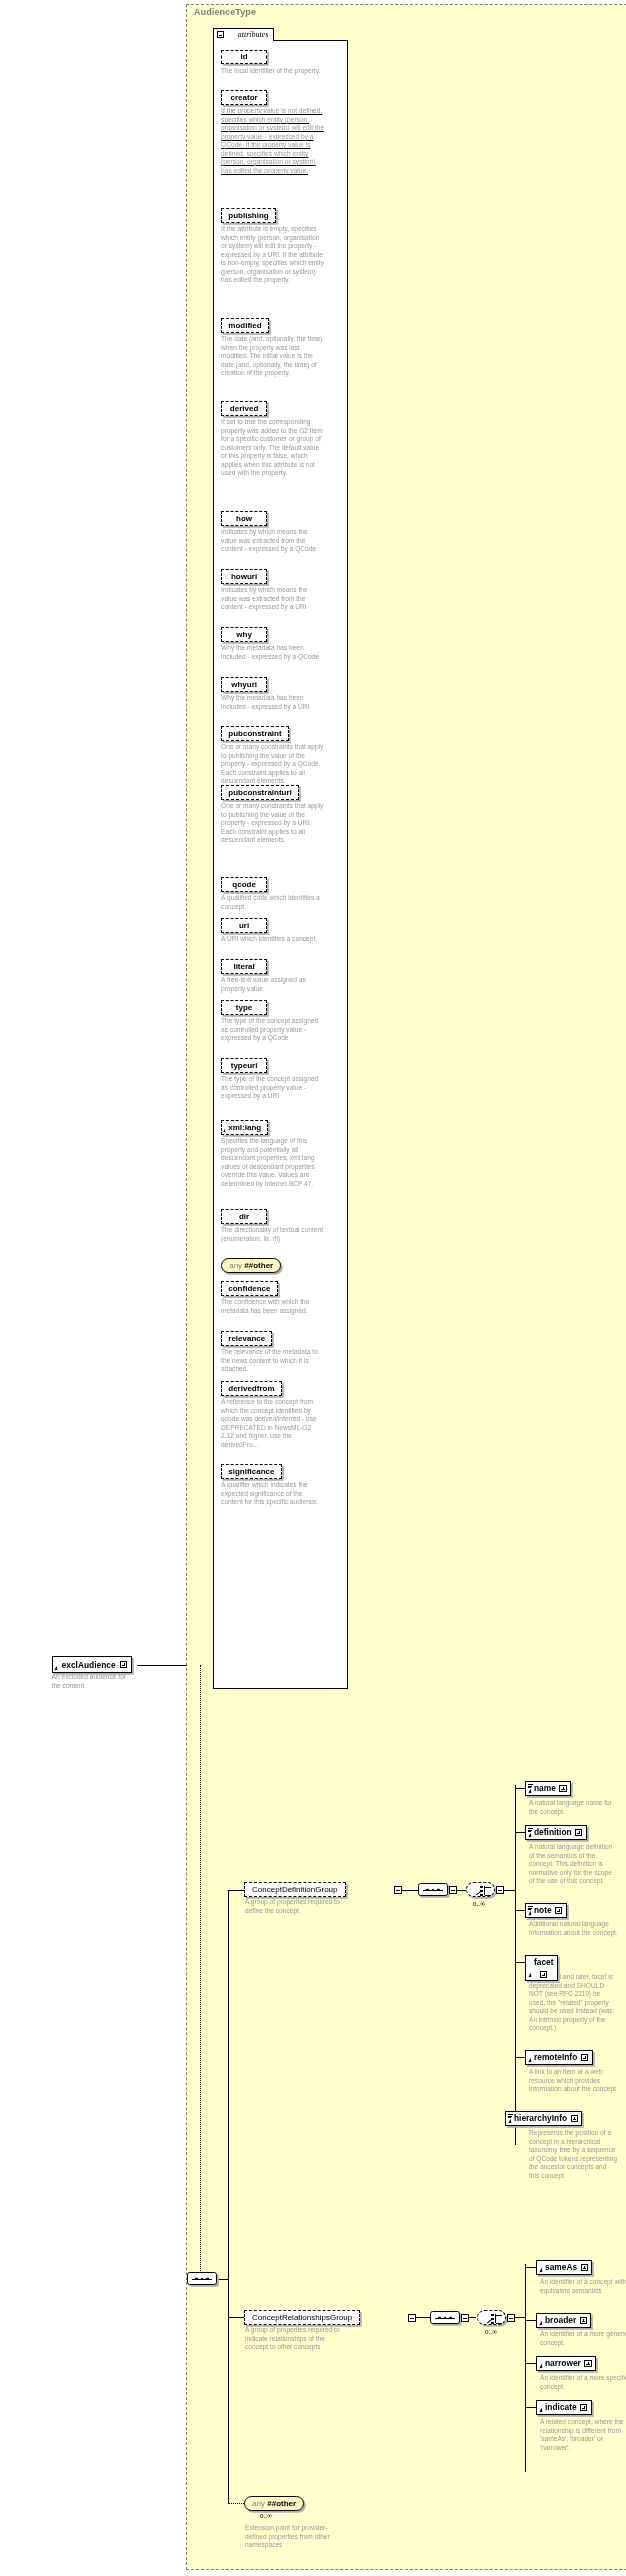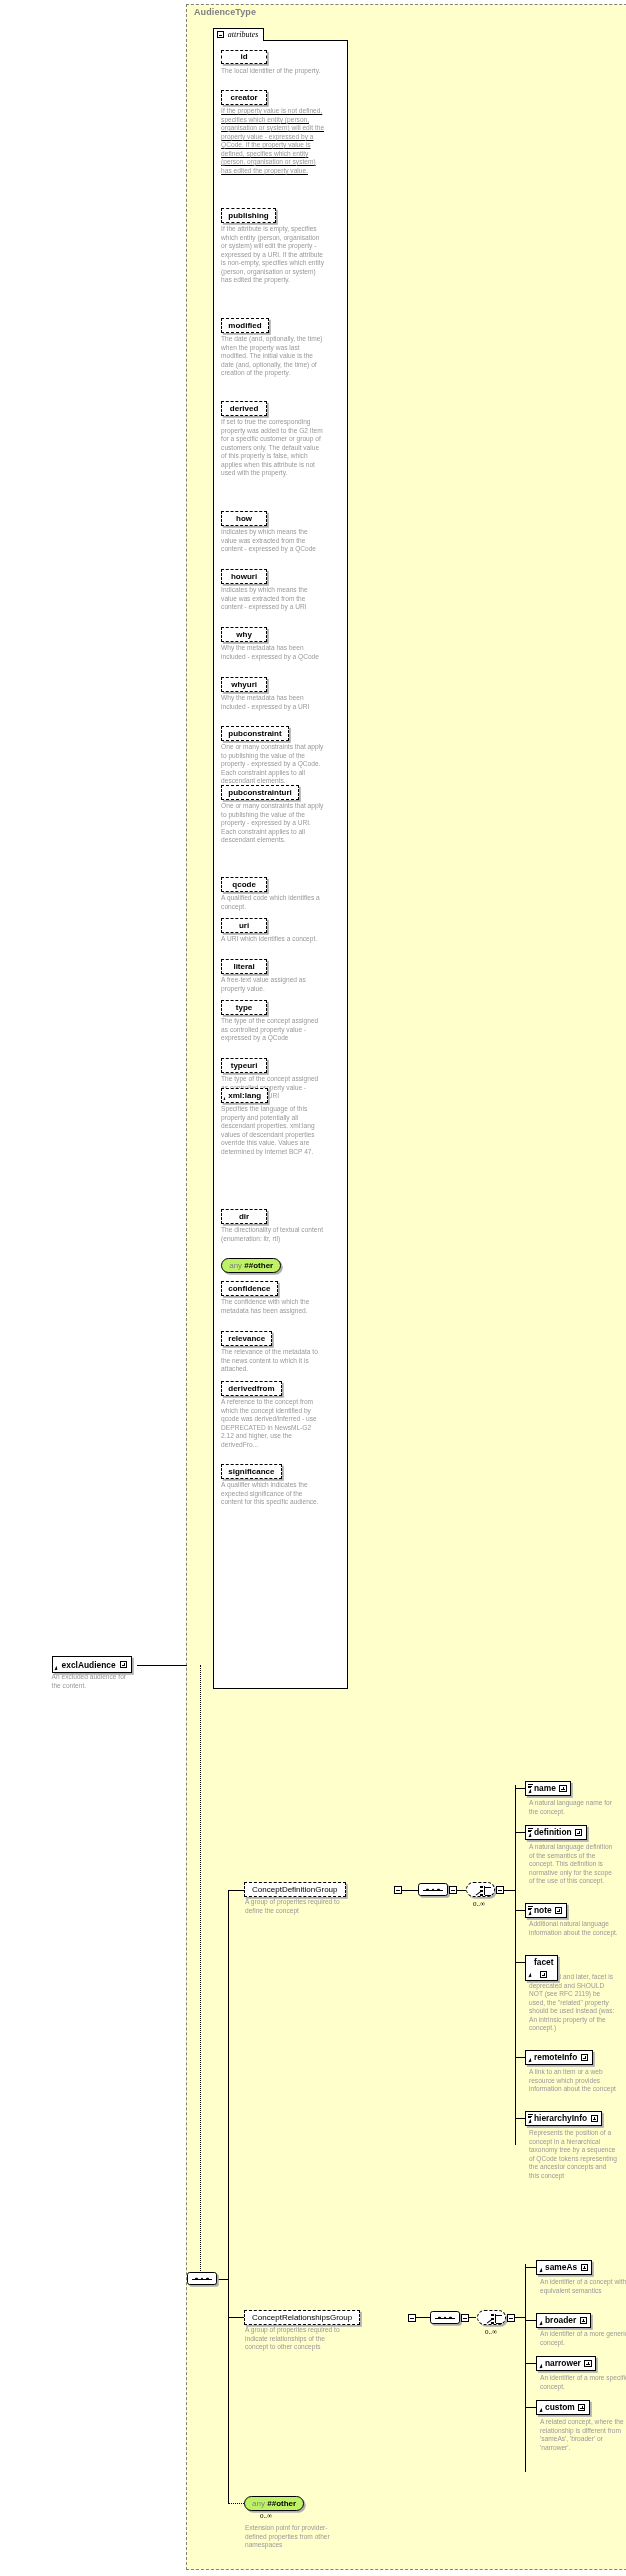--- a/index.html
+++ b/index.html
@@ -52,21 +52,21 @@
     position: absolute;
     left: 165px;
     top: 27.6px;
     height: 13.3px;
     padding: 0 4.4px 0 2.7px;
     background: #ffffff;
     border: 0.9px solid #000000;
     border-bottom: none;
     display: flex;
     align-items: center;
-    gap: 4px;
+    gap: 14px;
     z-index: 3;
     text-align: center;
   }
   .attr-tab .lbl {
     font-size: 8px;
     font-style: italic;
     color: #000;
     font-family: "Liberation Serif", serif;
   }
   .expander {
@@ -122,21 +122,21 @@
     line-height: 8.5px;
     color: #999999;
   }
 
   
   .any-chip {
     position: relative;
     display: inline-block;
     border: 0.9px solid #000;
     border-radius: 8px;
-    background: #bef264;
+    background: #fef9c3;
     padding: 1.8px 7.1px;
     font-size: 8px;
     color: #808080;
     box-shadow: 1.8px 1.8px 0 0 #b0b0b0;
     white-space: nowrap;
   }
   .any-chip b { color: #000; }
 
   
   .el-box {
@@ -361,21 +361,21 @@
         <div class="attr-item" style="top: 525px;"><span class="attr-chip">howuri</span><div class="attr-doc">Indicates by which means the value was extracted from the content - expressed by a URI</div></div>
         <div class="attr-item" style="top: 583px;"><span class="attr-chip">why</span><div class="attr-doc">Why the metadata has been included - expressed by a QCode</div></div>
         <div class="attr-item" style="top: 633px;"><span class="attr-chip">whyuri</span><div class="attr-doc">Why the metadata has been included - expressed by a URI</div></div>
         <div class="attr-item" style="top: 682px;"><span class="attr-chip">pubconstraint</span><div class="attr-doc">One or many constraints that apply to publishing the value of the property - expressed by a QCode. Each constraint applies to all descendant elements.</div></div>
         <div class="attr-item" style="top: 741px;"><span class="attr-chip">pubconstrainturi</span><div class="attr-doc">One or many constraints that apply to publishing the value of the property - expressed by a URI. Each constraint applies to all descendant elements.</div></div>
         <div class="attr-item" style="top: 833px;"><span class="attr-chip">qcode</span><div class="attr-doc">A qualified code which identifies a concept.</div></div>
         <div class="attr-item" style="top: 874px;"><span class="attr-chip">uri</span><div class="attr-doc">A URI which identifies a concept.</div></div>
         <div class="attr-item" style="top: 915px;"><span class="attr-chip">literal</span><div class="attr-doc">A free-text value assigned as property value.</div></div>
         <div class="attr-item" style="top: 956px;"><span class="attr-chip">type</span><div class="attr-doc">The type of the concept assigned as controlled property value - expressed by a QCode</div></div>
         <div class="attr-item" style="top: 1014px;"><span class="attr-chip">typeuri</span><div class="attr-doc">The type of the concept assigned as controlled property value - expressed by a URI</div></div>
-        <div class="attr-item" style="top: 1044px;"><span class="attr-chip arrowed">xml:lang</span><div class="attr-doc">Specifies the language of this property and potentially all descendant properties. xml:lang values of descendant properties override this value. Values are determined by Internet BCP 47.</div></div>
+        <div class="attr-item" style="top: 1076px;"><span class="attr-chip arrowed">xml:lang</span><div class="attr-doc">Specifies the language of this property and potentially all descendant properties. xml:lang values of descendant properties override this value. Values are determined by Internet BCP 47.</div></div>
         <div class="attr-item" style="top: 1165px;"><span class="attr-chip">dir</span><div class="attr-doc">The directionality of textual content (enumeration: ltr, rtl)</div></div>
         <div class="attr-item" style="top: 1214px;"><span class="any-chip"><span>any</span> <b>##other</b></span></div>
         <div class="attr-item" style="top: 1237px;"><span class="attr-chip">confidence</span><div class="attr-doc">The confidence with which the metadata has been assigned.</div></div>
         <div class="attr-item" style="top: 1287px;"><span class="attr-chip">relevance</span><div class="attr-doc">The relevance of the metadata to the news content to which it is attached.</div></div>
         <div class="attr-item" style="top: 1337px;"><span class="attr-chip">derivedfrom</span><div class="attr-doc">A reference to the concept from which the concept identified by qcode was derived/inferred - use DEPRECATED in NewsML-G2 2.12 and higher, use the derivedFro...</div></div>
         <div class="attr-item" style="top: 1420px;"><span class="attr-chip">significance</span><div class="attr-doc">A qualifier which indicates the expected significance of the content for this specific audience.</div></div>
       </div>
   </div>
 
   <div class="vline dot" style="left:152px; top:1665px; height:614px;"></div>
@@ -462,21 +462,21 @@
         <span class="expander plus"></span>
       </div>
       <div class="hline" style="left: 467px; top: 1962px; width: 10.7px;"></div>
       <div class="el-doc" style="left: 481px; top: 1973px;">In NAR 1.8 and later, facet is deprecated and SHOULD NOT (see RFC 2119) be used, the "related" property should be used instead (was: An intrinsic property of the concept.)</div>
       <div class="el-box" style="left: 477px; top: 2050px;">
         <span class="name">remoteInfo</span>
         <span class="expander plus"></span>
       </div>
       <div class="hline" style="left: 467px; top: 2057px; width: 10.7px;"></div>
       <div class="el-doc" style="left: 481px; top: 2068px;">A link to an item or a web resource which provides information about the concept</div>
-      <div class="el-box" style="left: 477px; top: 2111px;">
+      <div class="el-box" style="left: 457px; top: 2111px;">
         <span class="lines">
           <i></i>
           <i></i>
           <i></i>
         </span>
         <span class="name">hierarchyInfo</span>
         <span class="expander plus"></span>
       </div>
       <div class="hline" style="left: 467px; top: 2118px; width: 10.7px;"></div>
       <div class="el-doc" style="left: 481px; top: 2129px;">Represents the position of a concept in a hierarchical taxonomy tree by a sequence of QCode tokens representing the ancestor concepts and this concept</div>
@@ -526,21 +526,21 @@
       </div>
       <div class="hline" style="left: 477px; top: 2320px; width: 10.7px;"></div>
       <div class="el-doc" style="left: 492px; top: 2330px;">An identifier of a more generic concept.</div>
       <div class="el-box" style="left: 488px; top: 2356px;">
         <span class="name">narrower</span>
         <span class="expander plus"></span>
       </div>
       <div class="hline" style="left: 477px; top: 2363px; width: 10.7px;"></div>
       <div class="el-doc" style="left: 492px; top: 2374px;">An identifier of a more specific concept.</div>
       <div class="el-box" style="left: 488px; top: 2400px;">
-        <span class="name">custom</span>
+        <span class="name">indicate</span>
         <span class="expander plus"></span>
       </div>
       <div class="hline" style="left: 477px; top: 2407px; width: 10.7px;"></div>
       <div class="el-doc" style="left: 492px; top: 2418px;">A related concept, where the relationship is different from 'sameAs', 'broader' or 'narrower'.</div>
     </div>
 
   <div class="hline dot" style="left:180px; top:2503px; width:16px;"></div>
   <div class="any-chip" style="position:absolute; left:196px; top:2496px;">
     <span>any</span>
     <b>##other</b>

